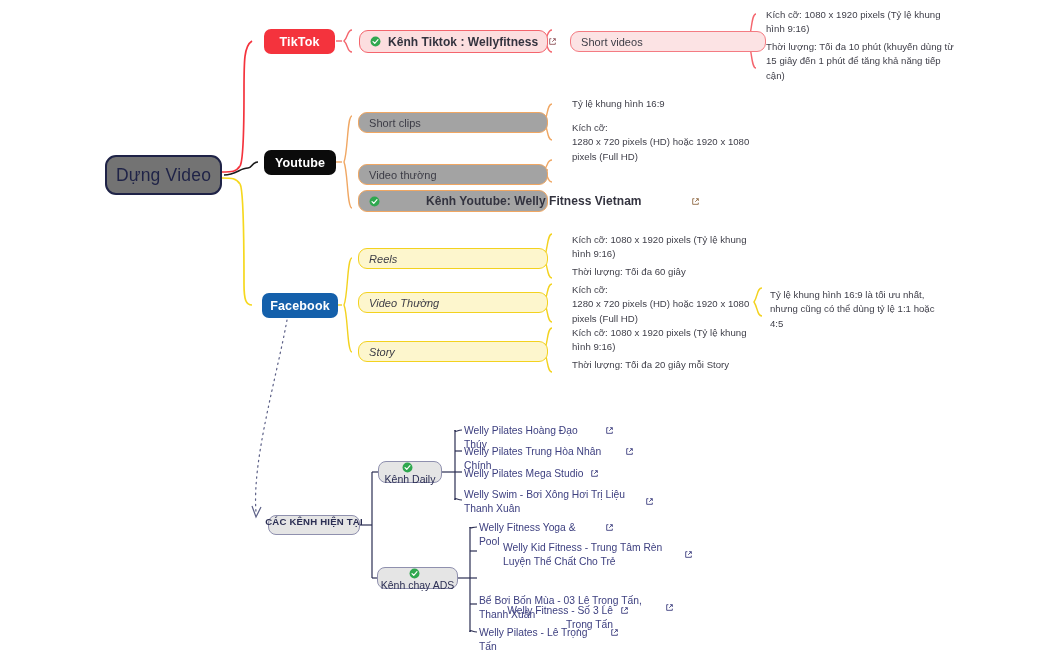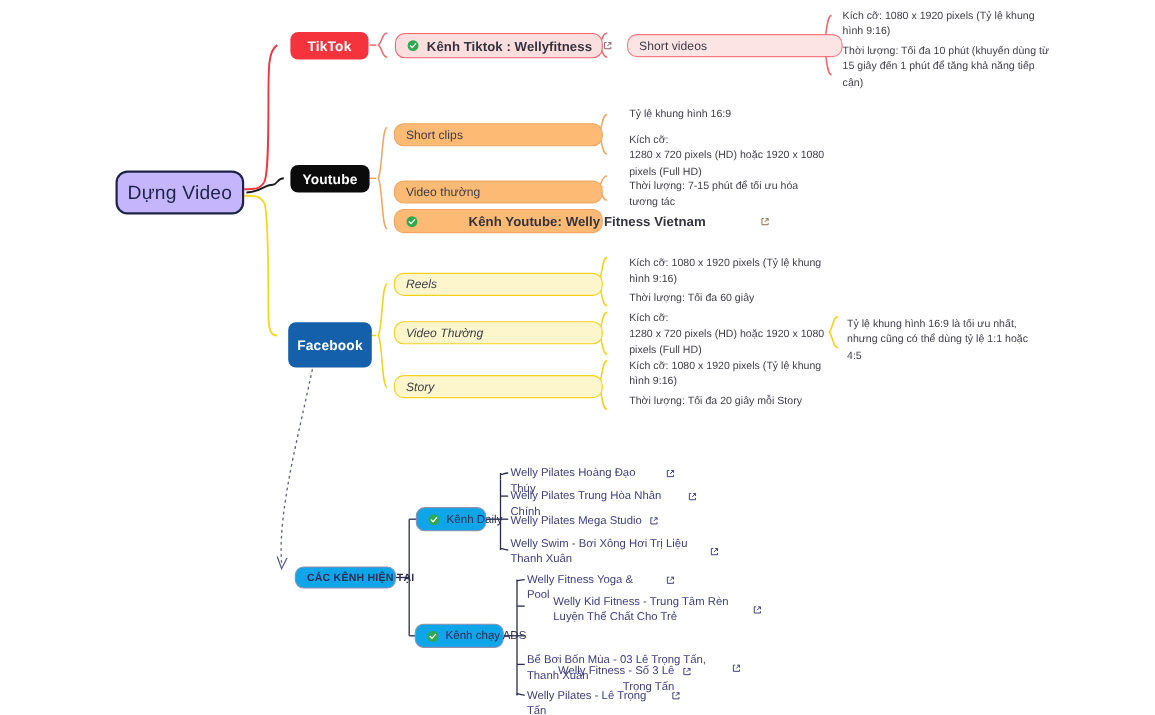--- a/index.html
+++ b/index.html
@@ -33,21 +33,21 @@
     box-sizing: border-box;
     display: flex;
     align-items: center;
     white-space: nowrap;
   }
 
   
   .root-node {
     border: 2.2px solid #1f2347;
     border-radius: 11px;
-    background: #c4b5fd;
+    background: #737373;
     color: #1f2347;
     font-size: 17.5px;
     font-weight: 500;
     letter-spacing: .2px;
     padding: 0 17px;
     justify-content: center;
   }
 
   
   .pill {
@@ -67,21 +67,21 @@
   .leafbox {
     border-radius: 9px;
     border: 1.3px solid;
     font-size: 11px;
     padding: 0 10px;
     color: #3c3c46;
     letter-spacing: .05px;
   }
   .leafbox.red    { background: #fcdedf; border-color: #f4656d; }
   .leafbox.red-lt { background: #fce3e4; border-color: #f47b82; }
-  .leafbox.orange { background: #fdba74; border-color: #f0a763; }
+  .leafbox.orange { background: #a3a3a3; border-color: #f0a763; }
   .leafbox.yellow { background: #fdf6cd; border-color: #f3d21f; font-style: italic; }
 
   .leafbox.channel {
     font-weight: bold;
     color: #33333f;
     font-size: 12px;
   }
 
   .check {
     flex: 0 0 auto;
@@ -102,26 +102,27 @@
     position: absolute;
     font-size: 9.6px;
     line-height: 1.5;
     color: #3e3e48;
     letter-spacing: .02px;
     white-space: normal;
   }
 
   
   .greynode {
-    background: #0ea5e9;
+    background: #e5e5e5;
     border: 1.2px solid #8f90ae;
     border-radius: 8px;
     color: #2b2e53;
     font-size: 10.5px;
     padding: 0 10px;
+    flex-direction: column;
   }
   .greynode.bold {
     font-weight: bold;
     font-size: 9.6px;
     letter-spacing: .2px;
   }
   .greynode .check { margin-right: 6px; }
 
   
   .linkrow {
@@ -258,23 +259,22 @@
     <svg class="extlink" viewBox="0 0 16 16">
       <path d="M6 3 H3 V13 H13 V10" fill="none" stroke="#8a6139" stroke-width="1.5"></path>
       <path d="M9 3 H13 V7" fill="none" stroke="#8a6139" stroke-width="1.5"></path>
       <path d="M13 3 L7.5 8.5" fill="none" stroke="#8a6139" stroke-width="1.5"></path>
     </svg>
   </div>
 
   <div class="textblock" style="left:572px; top:97px; width:185px;">Tỷ lệ khung hình 16:9</div>
   <div class="textblock" style="left:572px; top:121px; width:180px; white-space:pre-line;">Kích cỡ:
 1280 x 720 pixels (HD) hoặc 1920 x 1080 pixels (Full HD)</div>
-  <div class="textblock" style="left:572px; top:163px; width:172px;">Thời lượng: 7-15 phút để tối ưu hóa tương tác</div>
-
-  <div class="node pill pill-facebook" style="left:262px; top:293px; width:76px; height:41px;">
+
+  <div class="node pill pill-facebook" style="left:262px; top:293px; width:76px; height:25px;">
     <span>Facebook</span>
   </div>
 
   <div class="node leafbox yellow" style="left:358px; top:248px; width:190px; height:21px;">
     <span>Reels</span>
   </div>
   <div class="node leafbox yellow" style="left:358px; top:292px; width:190px; height:21px;">
     <span>Video Thường</span>
   </div>
   <div class="node leafbox yellow" style="left:358px; top:341px; width:190px; height:21px;">

